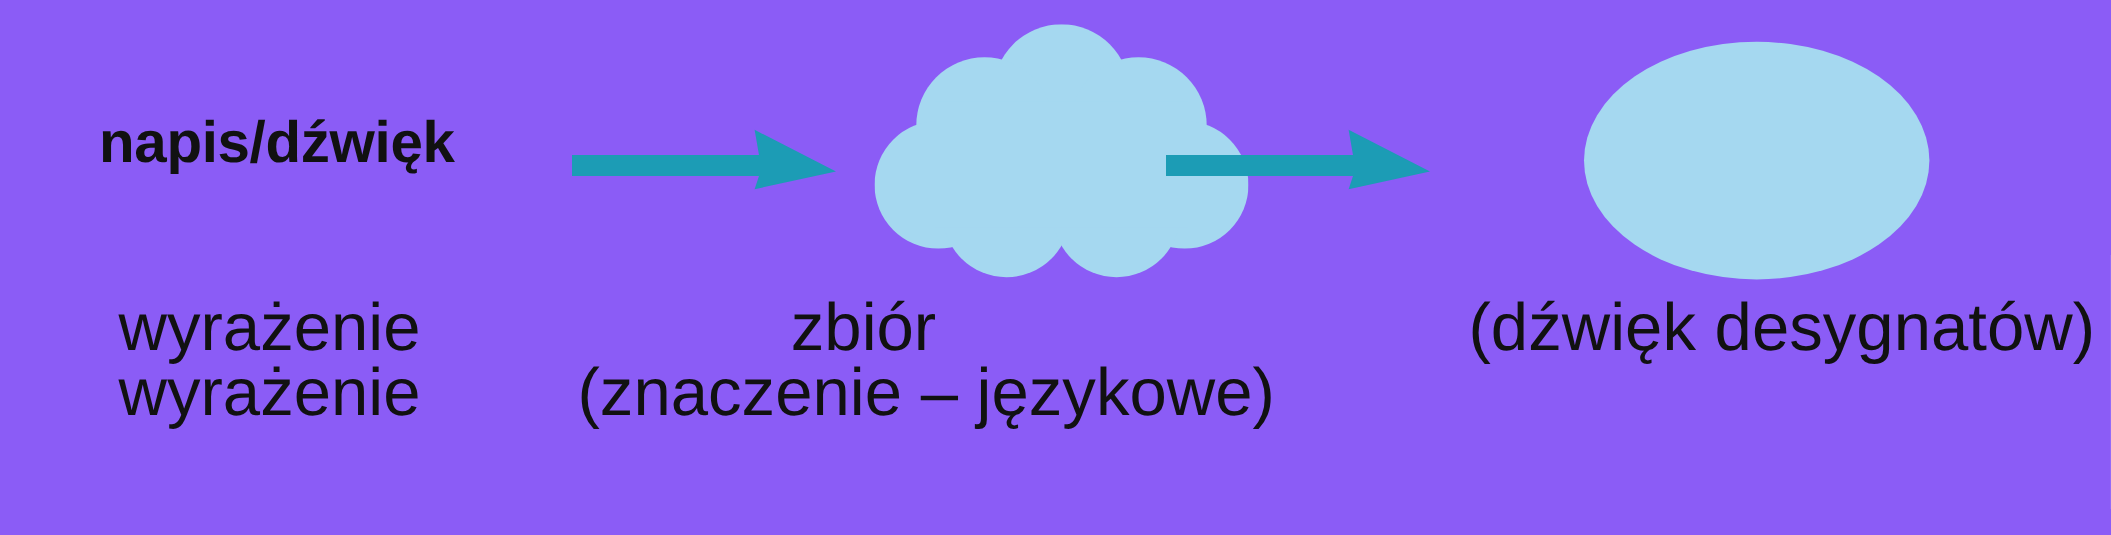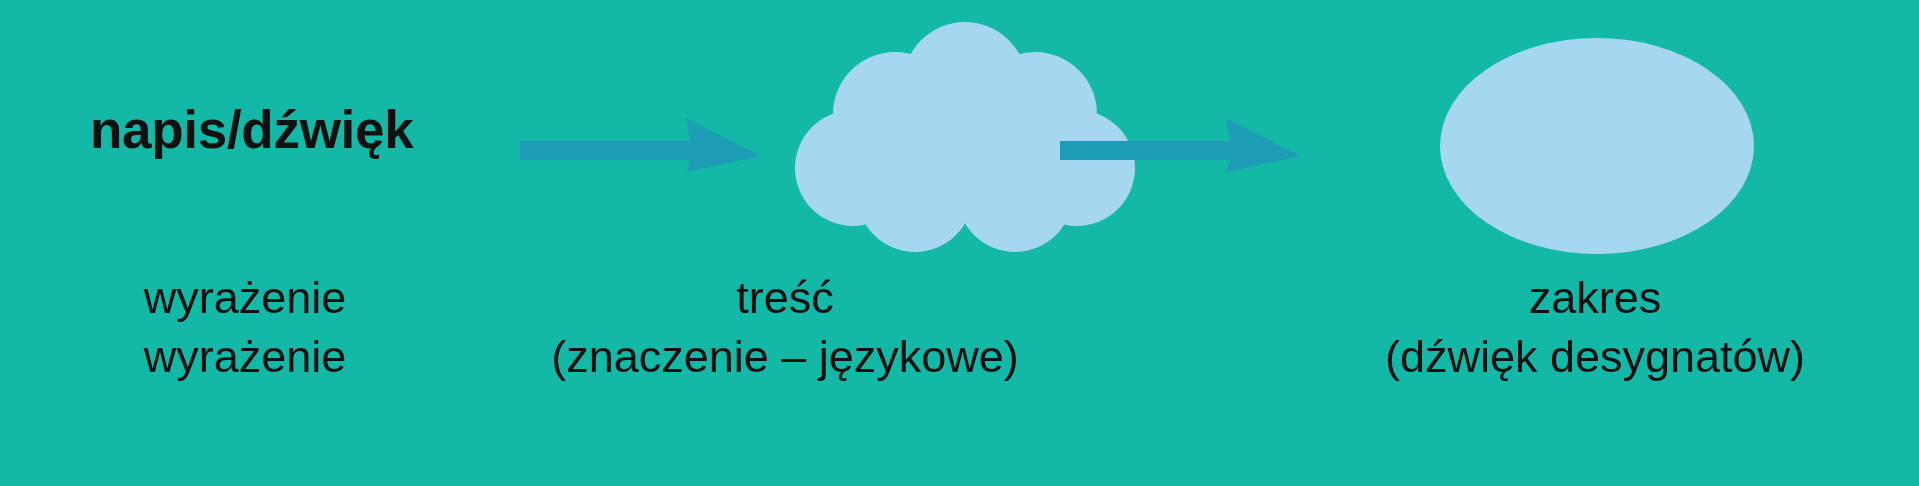--- a/index.html
+++ b/index.html
@@ -10,21 +10,21 @@
     width: 1919px;
     height: 486px;
     background: #ffffff;
     font-family: "Liberation Sans", sans-serif;
     overflow: hidden;
   }
   #diagram {
     position: relative;
     width: 1919px;
     height: 486px;
-    background: #14b8a6;
+    background: #8b5cf6;
   }
 
   
   .symbol-row {
     position: absolute;
     left: 0;
     top: 0;
     width: 1919px;
     height: 260px;
   }
@@ -75,21 +75,21 @@
     height: 220px;
   }
   .ellipse-wrap svg { display: block; width: 100%; height: 100%; }
 
   
   .caption {
     position: absolute;
     text-align: center;
     font-family: "Liberation Sans", sans-serif;
     font-weight: 400;
-    font-size: 45px;
+    font-size: 61px;
     line-height: 59px;
     color: #111111;
     white-space: nowrap;
   }
   .caption .cap-line { display: block; }
 
   .caption-expression { left: 45px;   top: 268px; width: 400px; }
   .caption-content    { left: 525px;  top: 268px; width: 520px; }
   .caption-extension  { left: 1335px; top: 268px; width: 520px; }
 </style>
@@ -136,22 +136,21 @@
     </div>
 
   </div>
 
   <div class="caption caption-expression">
     <span class="cap-line">wyrażenie</span>
     <span class="cap-line">wyrażenie</span>
   </div>
 
   <div class="caption caption-content">
-    <span class="cap-line">treść</span>
+    <span class="cap-line">zbiór</span>
     <span class="cap-line">(znaczenie – językowe)</span>
   </div>
 
   <div class="caption caption-extension">
-    <span class="cap-line">zakres</span>
     <span class="cap-line">(dźwięk desygnatów)</span>
   </div>
 
 </div>
 
 </body></html>

